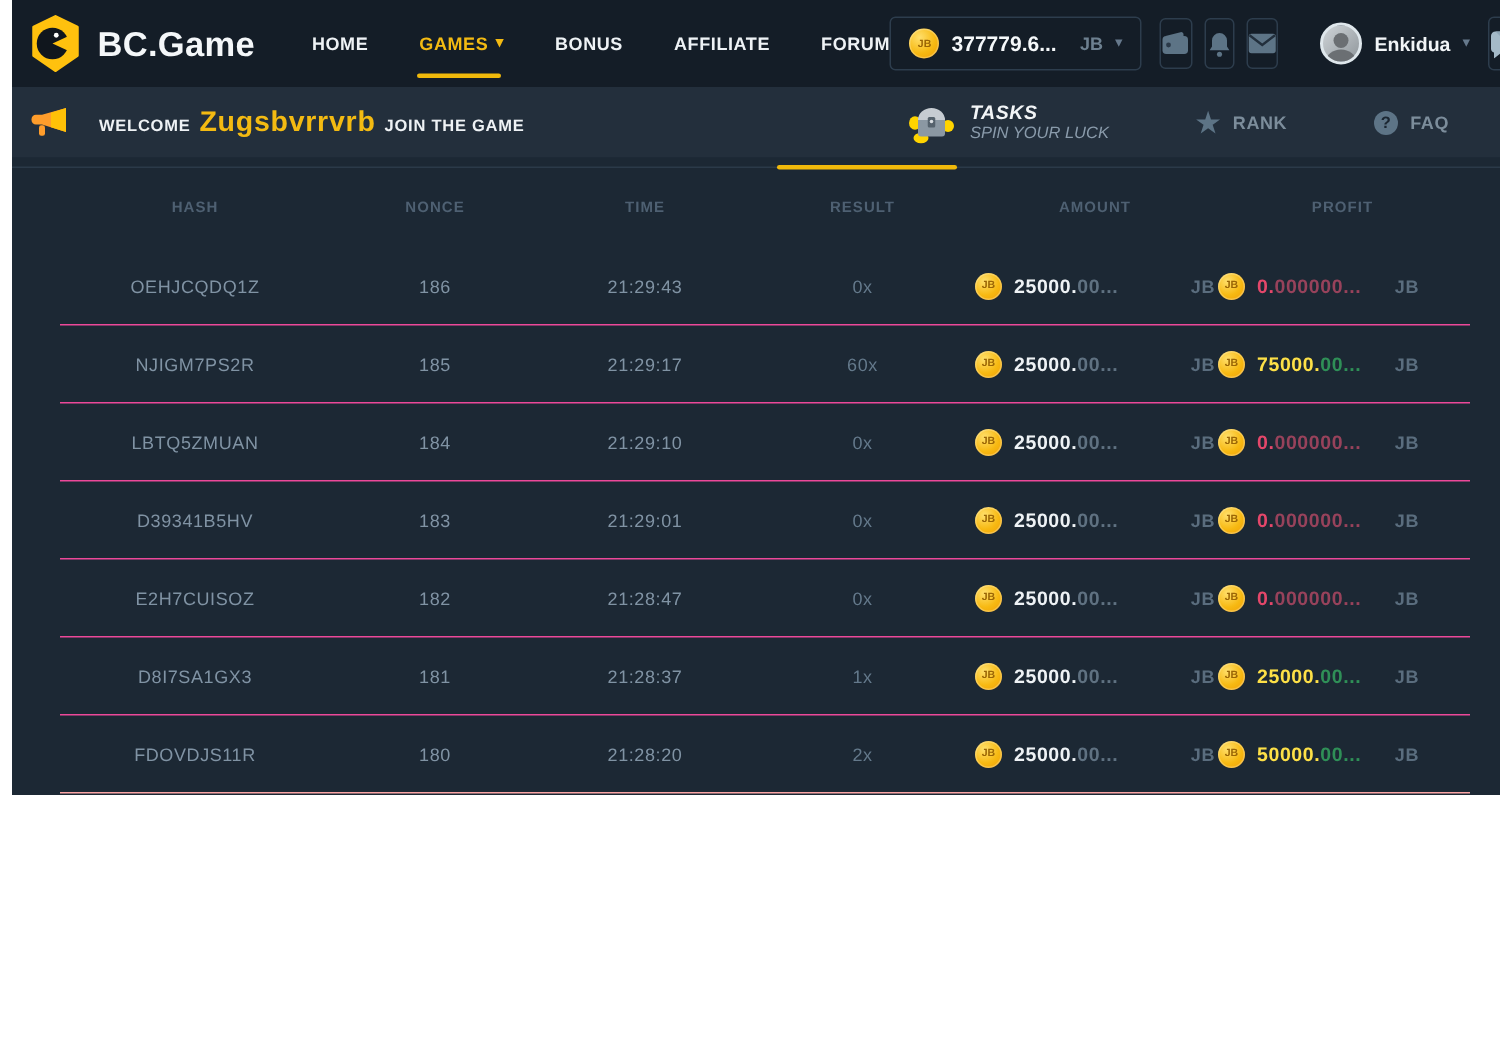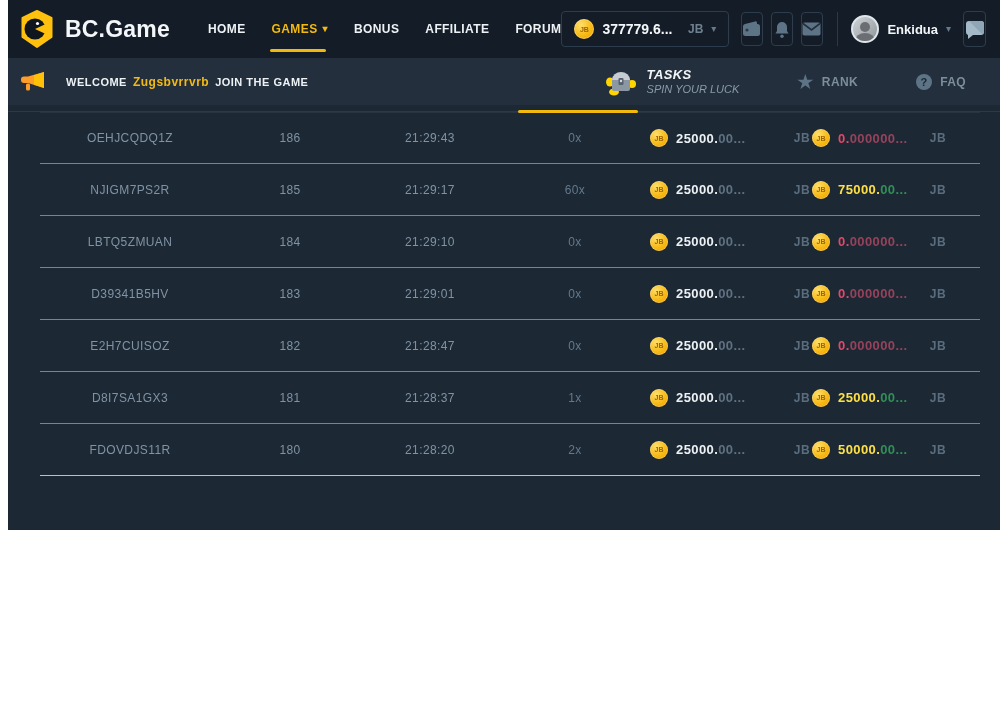--- a/index.html
+++ b/index.html
@@ -5,21 +5,21 @@
   * { margin:0; padding:0; box-sizing:border-box; }
   html,body { width:1000px; height:706px; }
   body { font-family:"Liberation Sans", sans-serif; background:#ffffff; overflow:hidden; }
   .page { position:relative; width:1000px; height:685px; background:#ffffff; }
   .app { position:absolute; left:8px; top:0; width:992px; height:530px; background:#1c2834; overflow:hidden; }
 
   
   .nav { position:relative; height:58px; background:#141d27; display:flex; align-items:center; padding:0 14px 0 10px; }
   .logo { display:flex; align-items:center; gap:9px; cursor:pointer; }
   .logo-text { color:#f4f7f9; font-size:23px; font-weight:bold; letter-spacing:0.2px; }
-  .menu { display:flex; align-items:center; gap:26px; margin-left:38px; }
+  .menu { display:flex; align-items:center; gap:34px; margin-left:38px; }
   .nav-item { position:relative; color:#eef2f5; font-size:12px; font-weight:bold; letter-spacing:0.4px; cursor:pointer; text-decoration:none; display:flex; align-items:center; gap:5px; height:58px; }
   .nav-item.active { color:#f3ba12; }
   .nav-item .caret { font-size:10px; color:#f3ba12; }
   .active-underline { position:absolute; bottom:6px; left:-2px; width:56px; height:3px; background:#f0b90b; border-radius:2px; }
   .spacer { flex:1; }
 
   .balance-pill { display:flex; align-items:center; height:36px; border:1px solid #2d3d4d; border-radius:4px; padding:0 12px; gap:8px; margin-right:12px; min-width:168px; cursor:pointer; }
   .balance { color:#f5f8fa; font-size:14px; font-weight:bold; }
   .pill-currency { margin-left:auto; color:#6d8090; font-size:12px; font-weight:bold; }
   .caret { color:#66798c; font-size:10px; line-height:1; }
@@ -33,21 +33,21 @@
 
   
   .coin { position:relative; width:18px; height:18px; border-radius:50%; background:radial-gradient(circle at 35% 30%, #ffdf6b, #f7b912 55%, #ef9c05); display:inline-flex; align-items:center; justify-content:center; flex:0 0 auto; box-shadow:inset 0 0 0 1px rgba(255,255,255,0.25); }
   .coin .coin-letters { font-size:7px; font-weight:bold; color:#9a6505; letter-spacing:0; }
   .coin.lg { width:20px; height:20px; }
 
   
   .banner { height:47px; background:#232f3c; display:flex; align-items:center; padding:0 22px 0 12px; }
   .banner-left { display:flex; align-items:center; gap:20px; }
   .welcome-line { font-size:11px; font-weight:bold; color:#eef2f5; letter-spacing:0.5px; display:flex; align-items:baseline; gap:6px; }
-  .welcome-user { color:#f3ba12; font-size:12px; }
+  .welcome-user { color:#f3ba12; font-size:19px; }
   .banner-right { margin-left:auto; display:flex; align-items:center; gap:58px; padding-right:12px; }
   .tasks { display:flex; align-items:center; gap:10px; cursor:pointer;justify-content:flex-end; }
   .tasks-text { display:flex; flex-direction:column; line-height:1.15; }
   .tasks-title { color:#f2f5f7; font-size:13px; font-weight:bold; font-style:italic; letter-spacing:0.4px; }
   .tasks-sub { color:#8a9bab; font-size:11px; font-style:italic; }
   .rank, .faq { display:flex; align-items:center; gap:8px; color:#7c8d9b; font-size:12px; font-weight:bold; letter-spacing:0.4px; cursor:pointer; }
   .star-icon { color:#5d7486; font-size:18px; line-height:1; }
   .q-icon { width:16px; height:16px; border-radius:50%; background:#5d7486; color:#1b2631; font-size:11px; font-weight:bold; display:flex; align-items:center; justify-content:center; }
 
   
@@ -203,20 +203,28 @@
           <span>FAQ</span>
         </div>
       </div>
     </div>
 
     <div class="content">
       <div class="top-divider"></div>
       <div class="tab-indicator"></div>
 
       <div class="table">
+        <div class="thead">
+          <div class="th">HASH</div>
+          <div class="th">NONCE</div>
+          <div class="th">TIME</div>
+          <div class="th">RESULT</div>
+          <div class="th amount-h">AMOUNT</div>
+          <div class="th amount-h">PROFIT</div>
+        </div>
 
         <div class="trow" data-state="loss">
           <div class="td">OEHJCQDQ1Z</div>
           <div class="td">186</div>
           <div class="td">21:29:43</div>
           <div class="td result">0x</div>
           <div class="td money">
             <span class="coin">
                 <span class="coin-letters">JB</span>
               </span>

